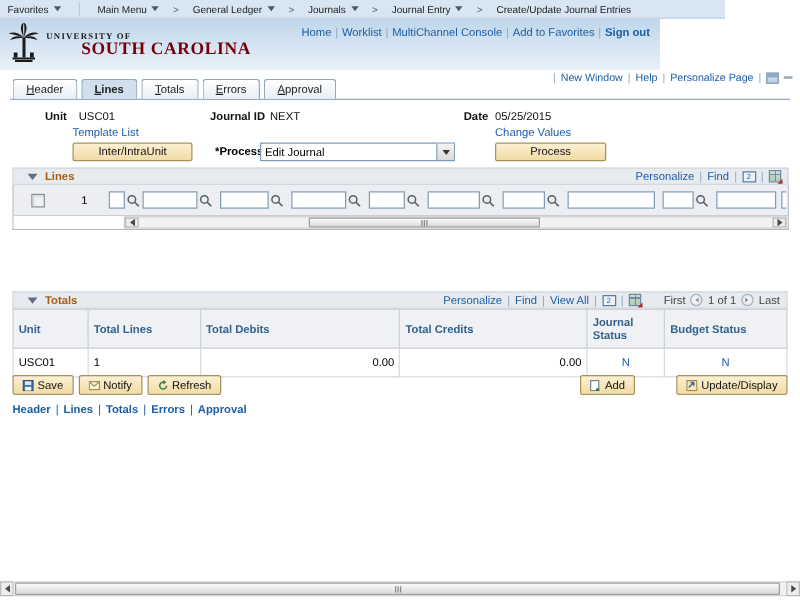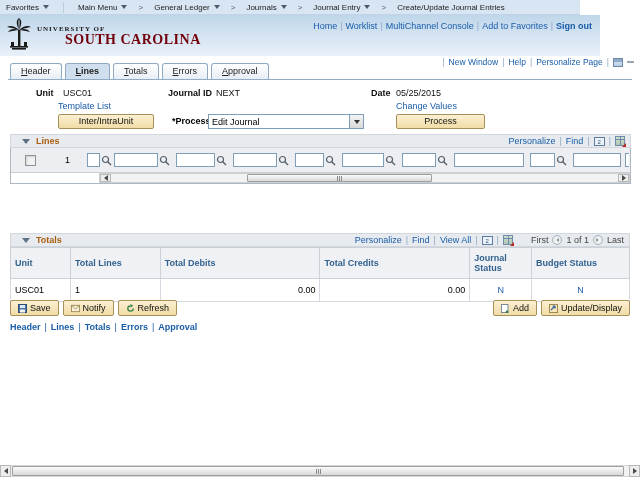--- a/index.html
+++ b/index.html
@@ -11,21 +11,21 @@
   .crumb-bar { position:absolute; top:0; left:0; width:580px; height:15px; background:#D8E5F2;
                border-bottom:1px solid #C2D3E5; display:flex; align-items:center; font-size:8px;
                color:#1c1c1c; }
   .crumb-item { display:inline-flex; align-items:center; padding:0 6px; height:15px; cursor:default; }
   .crumb-div { width:1px; height:11px; background:#BCCDDF; margin:0 8px; }
   .caret-down { width:0; height:0; border-left:3px solid transparent; border-right:3px solid transparent;
                 border-top:4px solid #4a5a6a; margin-left:4px; }
   .crumb-sep { color:#55606b; padding:0 5px; }
 
   
-  .masthead { position:absolute; top:15px; left:0; width:600px; height:41px;
+  .masthead { position:absolute; top:15px; left:0; width:528px; height:41px;
               background:linear-gradient(#BFD6EA, #E9F1F9); }
   .brand { position:absolute; left:6px; top:3px; display:flex; align-items:center; }
   .brand-text { margin-left:5px; font-family:"Liberation Serif", serif; }
   .brand-line1 { font-size:7px; letter-spacing:1px; color:#1a1a1a; font-weight:bold; }
   .brand-line2 { font-size:14px; font-weight:bold; color:#73000A; letter-spacing:0.5px; line-height:13px;margin-left:28px; }
   .mast-nav { position:absolute; right:8px; top:6px; display:flex; align-items:center; gap:3px; font-size:9px; }
   .mast-nav a { color:#1A5DA8; text-decoration:none; }
   .mast-nav .pipe { color:#8FA9C4; }
   .signout { font-weight:bold; color:#123E8F; }
 
@@ -138,21 +138,21 @@
                      border:1px solid #CBD1D8; padding:5px 4px; font-size:9px; }
   .totals-table td { background:#fff; border:1px solid #D5DAE0; padding:6px 4px; font-size:9px; }
   .num { text-align:right; }
   .ctr { text-align:center; }
   .status-link { color:#1A5DA8; text-decoration:none; }
 
   
   .toolbar { position:absolute; top:300px; left:10px; width:620px; display:flex; align-items:center; }
   .tb-btn { height:16px; display:inline-flex; align-items:center; gap:3px; padding:0 7px;
             margin-right:4px; line-height:14px; }
-  .tb-right { margin-left:auto; display:flex; }
+  .tb-right { margin-left:auto; display:flex;gap:29px; }
   .ic { width:9px; height:9px; flex:none; }
 
   
   .footer-links { position:absolute; top:322px; left:10px; display:flex; gap:4px; }
   .footer-links a { color:#1A5DA8; text-decoration:none; font-weight:bold; }
   .footer-links .pipe { color:#1A5DA8; }
 
   
   .bottom-scroll { position:absolute; left:0; bottom:3px; width:640px; height:12px; display:flex; }
   .bottom-scroll .sb-track { background:#F1F1F1; border-top:1px solid #D6D6D6; border-bottom:1px solid #D6D6D6; }

